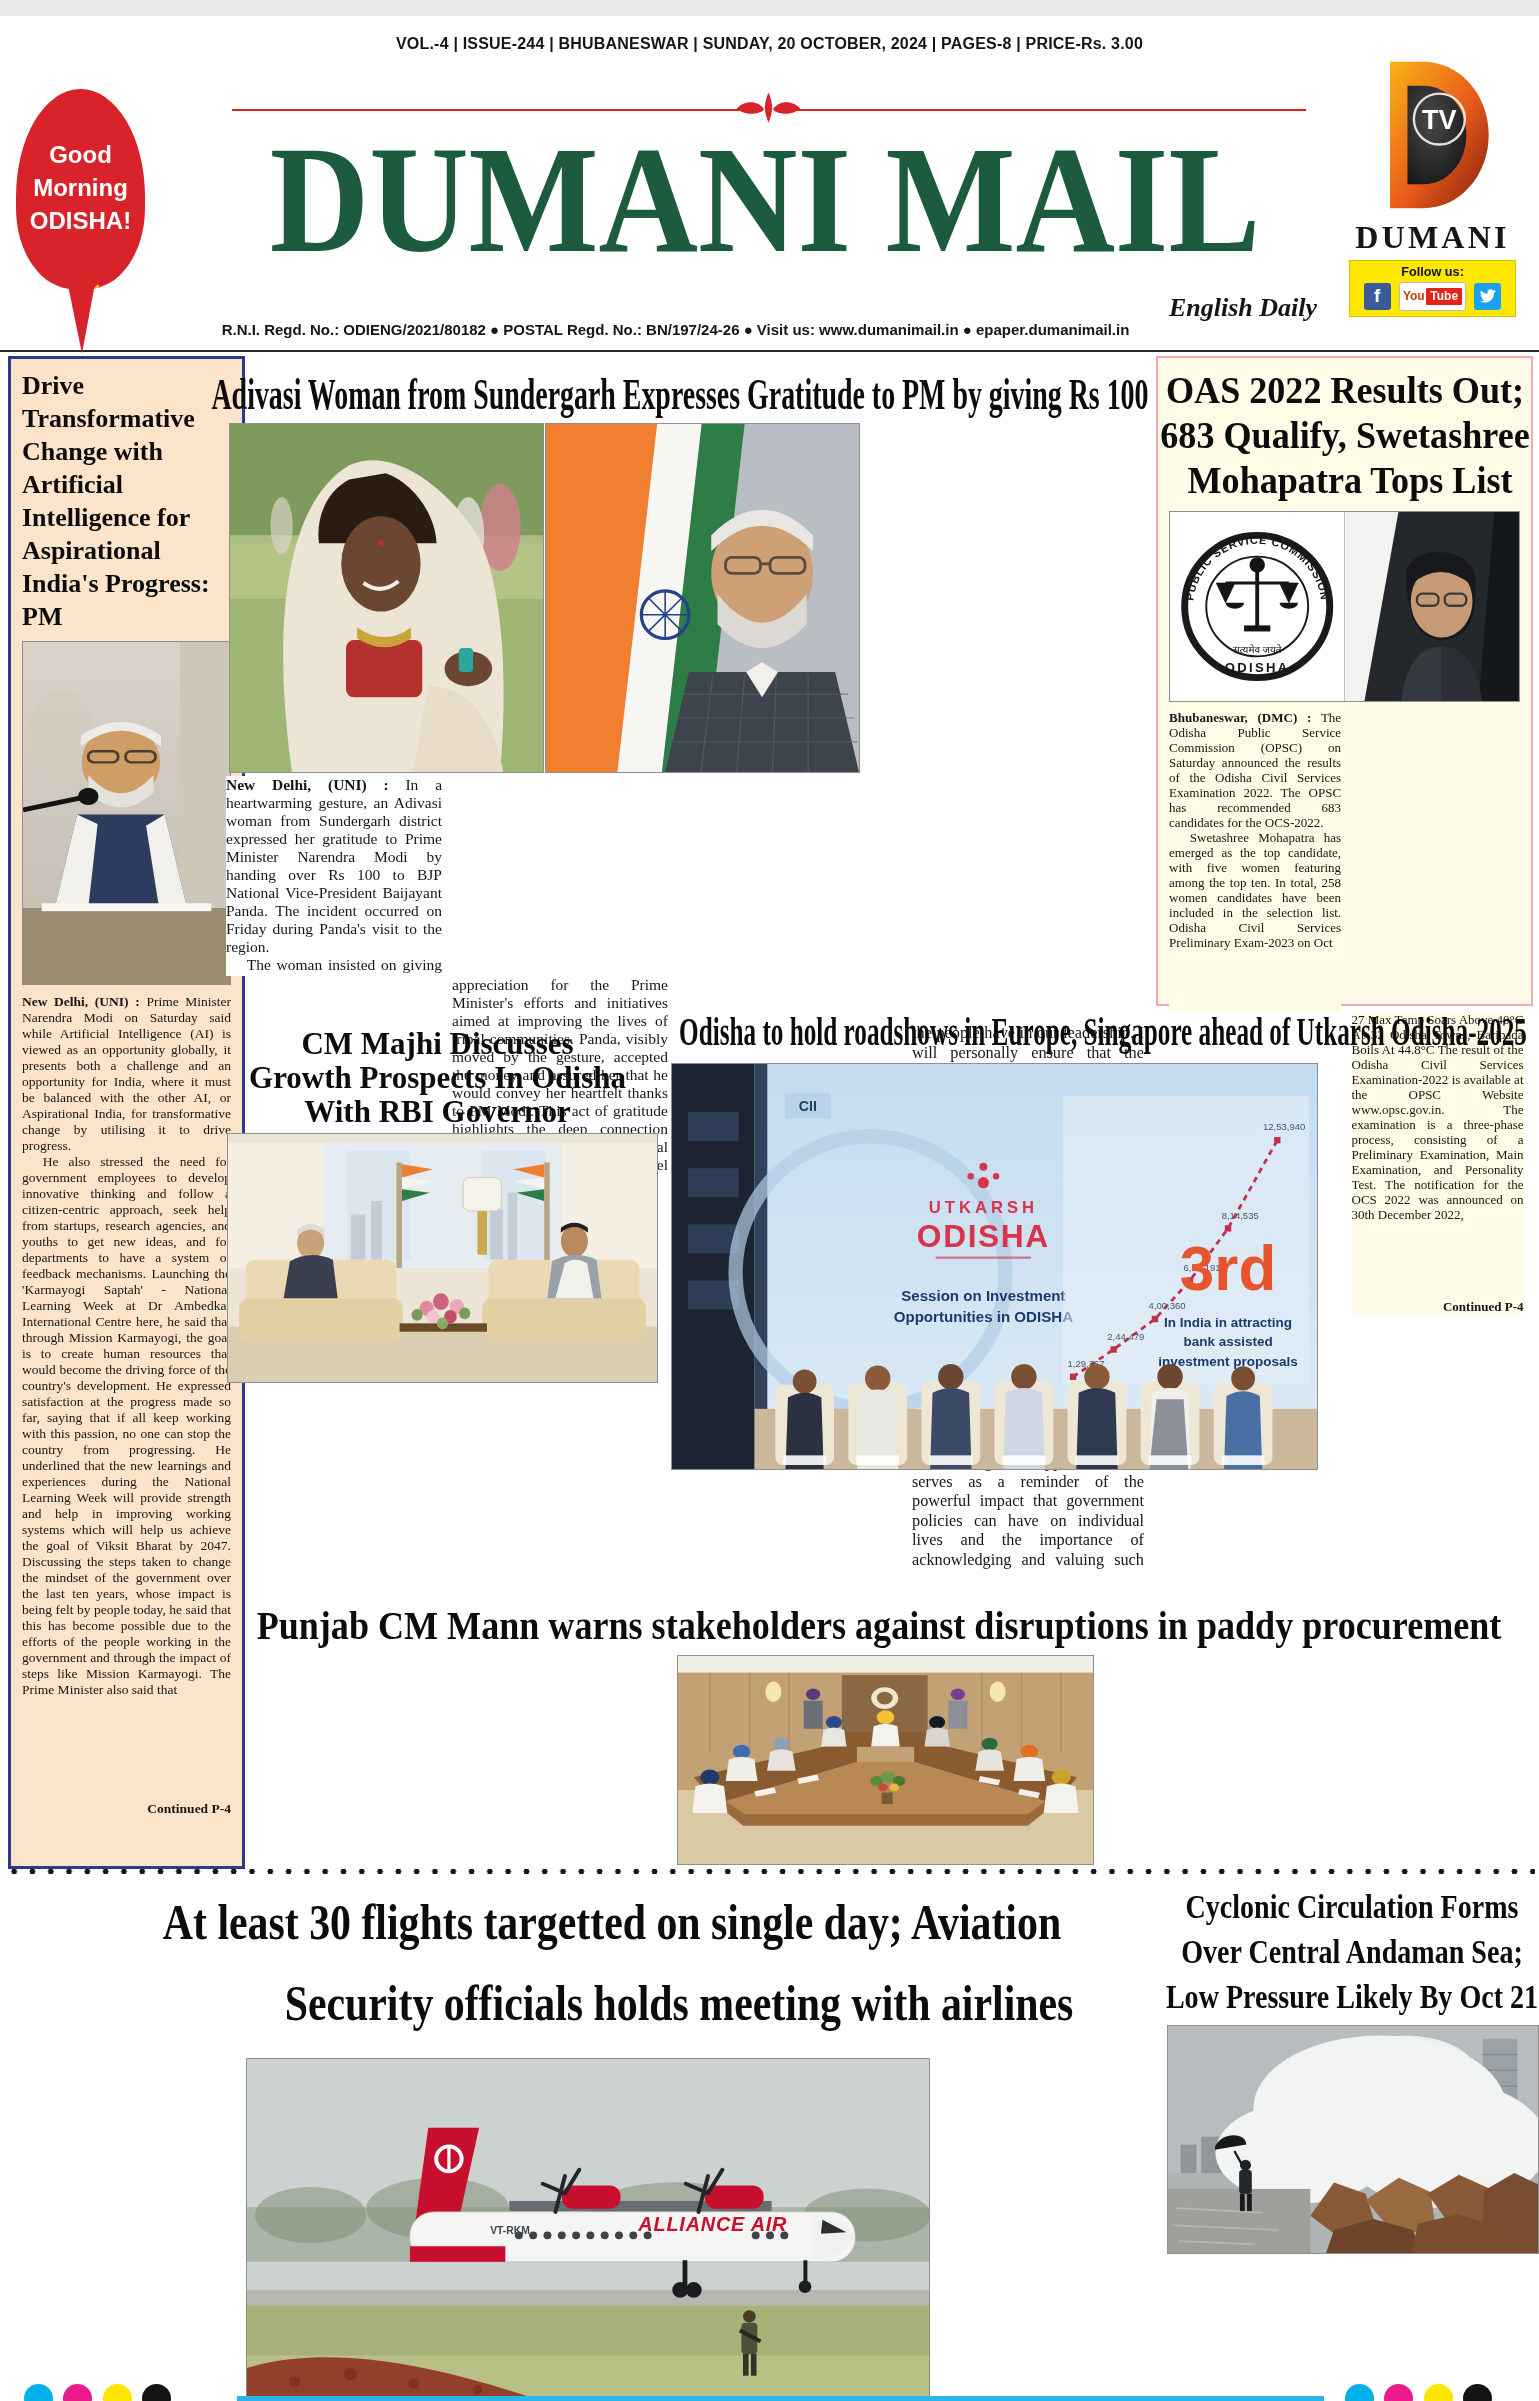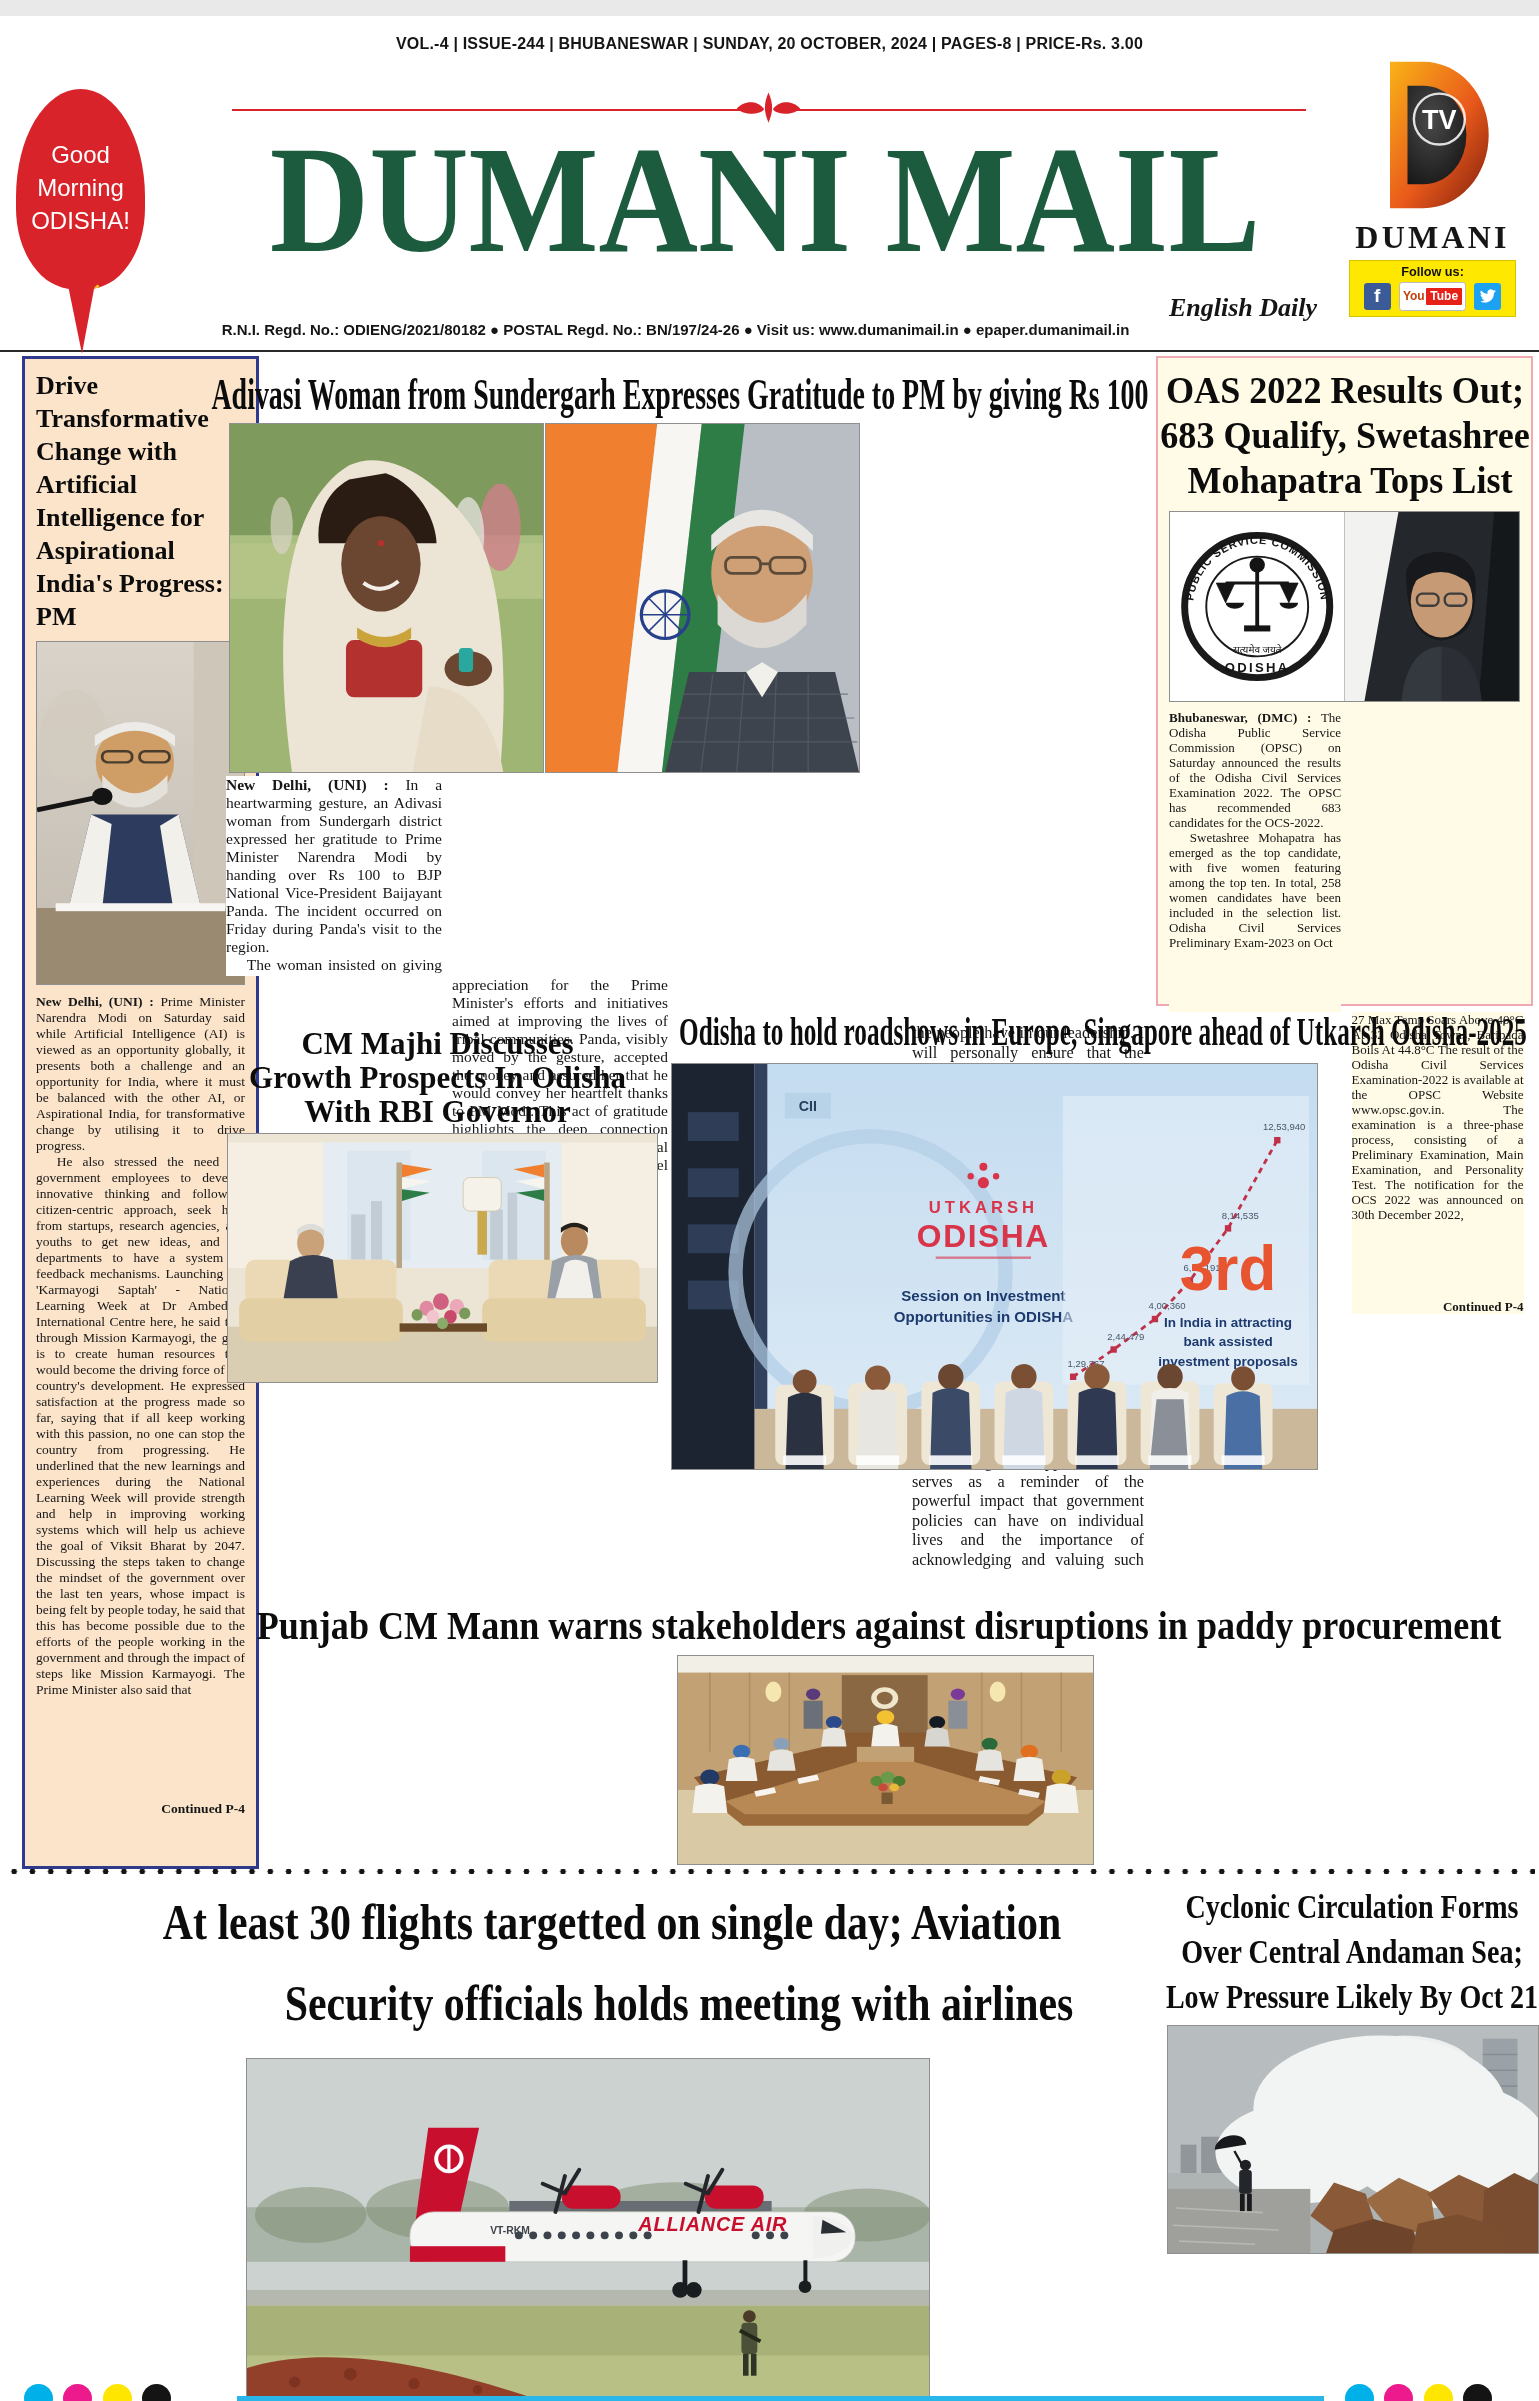--- a/index.html
+++ b/index.html
@@ -58,21 +58,21 @@
 
   <div class="abs sans" style="top:305px;left:0;width:1351px;text-align:center;font-weight:bold;font-size:15px;">R.N.I. Regd. No.: ODIENG/2021/80182 ● POSTAL Regd. No.: BN/197/24-26 ● Visit us: www.dumanimail.in ● epaper.dumanimail.in</div>
 
   <div class="abs" style="top:334px;left:0;width:1539px;height:1.6px;background:#2a2a2a;"></div>
 
   <div class="abs" style="top:73px;left:16px;width:134px;height:270px;">
     <div style="position:absolute;top:0;left:0;width:129px;height:200px;background:#d8232a;
                 border-radius:52% 52% 46% 46% / 56% 56% 42% 42%;overflow:hidden;">
       <div style="position:absolute;left:-22px;top:76px;width:119px;height:135px;border:3.2px solid #f6c41d;
                   border-radius:50%;border-top-color:transparent;border-right-color:transparent;"></div>
-      <div class="sans" style="position:relative;z-index:2;color:#fff;font-weight:normal;text-align:center;
+      <div class="sans" style="position:relative;z-index:2;color:#fff;font-weight:bold;text-align:center;
                   font-size:24px;line-height:33px;padding-top:49px;">
         <div>Good</div>
         <div>Morning</div>
         <div>ODISHA!</div>
       </div>
     </div>
     <div style="position:absolute;top:188px;left:46px;width:0;height:0;
                 border-left:24px solid transparent;border-right:6.4px solid transparent;
                 border-top:76px solid #d8232a;transform:rotate(6deg);"></div>
   </div>
@@ -108,21 +108,21 @@
         </span>
         <span class="social-btn" style="width:27px;background:#1da1f2;">
           <svg width="17.5" height="14.3" viewBox="0 0 24 20">
               <path fill="#fff" d="M23 2.6c-.8.4-1.7.6-2.6.8A4.5 4.5 0 0 0 22.4.9c-.9.5-1.9.9-2.9 1.1A4.5 4.5 0 0 0 11.7 6c0 .4 0 .7.1 1A12.8 12.8 0 0 1 2.5 2.2a4.5 4.5 0 0 0 1.4 6A4.4 4.4 0 0 1 1.8 7.7v.1c0 2.2 1.5 4 3.6 4.4a4.6 4.6 0 0 1-2 .1 4.5 4.5 0 0 0 4.2 3.1A9 9 0 0 1 1 17.3 12.7 12.7 0 0 0 7.9 19c8.3 0 12.8-6.9 12.8-12.8v-.6c.9-.6 1.6-1.4 2.3-2.3z"></path>
             </svg>
         </span>
       </div>
     </div>
   </div>
 
-  <div class="abs bg-ai" style="top:340px;left:22px;width:237px;height:1513px;border:3.2px solid #2f3a8f;box-sizing:border-box;padding:9.5px 11px;">
+  <div class="abs bg-ai" style="top:340px;left:8px;width:237px;height:1513px;border:3.2px solid #2f3a8f;box-sizing:border-box;padding:9.5px 11px;">
     <div class="hl" style="text-align:left;font-size:26px;line-height:33px;">Drive Transformative Change with Artificial Intelligence for Aspirational India's Progress: PM</div>
     <div class="photo-frame" style="height:342px;margin:8px 0 9.5px;">
       <svg viewBox="0 0 222 432" preserveAspectRatio="none">
         <defs>
             <linearGradient id="aib" x1="0" y1="0" x2="0" y2="1">
           <stop offset="0" stop-color="#d9d3ca"></stop>
               <stop offset="1" stop-color="#c3bbb0"></stop>
             </linearGradient>
           </defs>
         <rect width="222" height="432" fill="url(#aib)"></rect>

